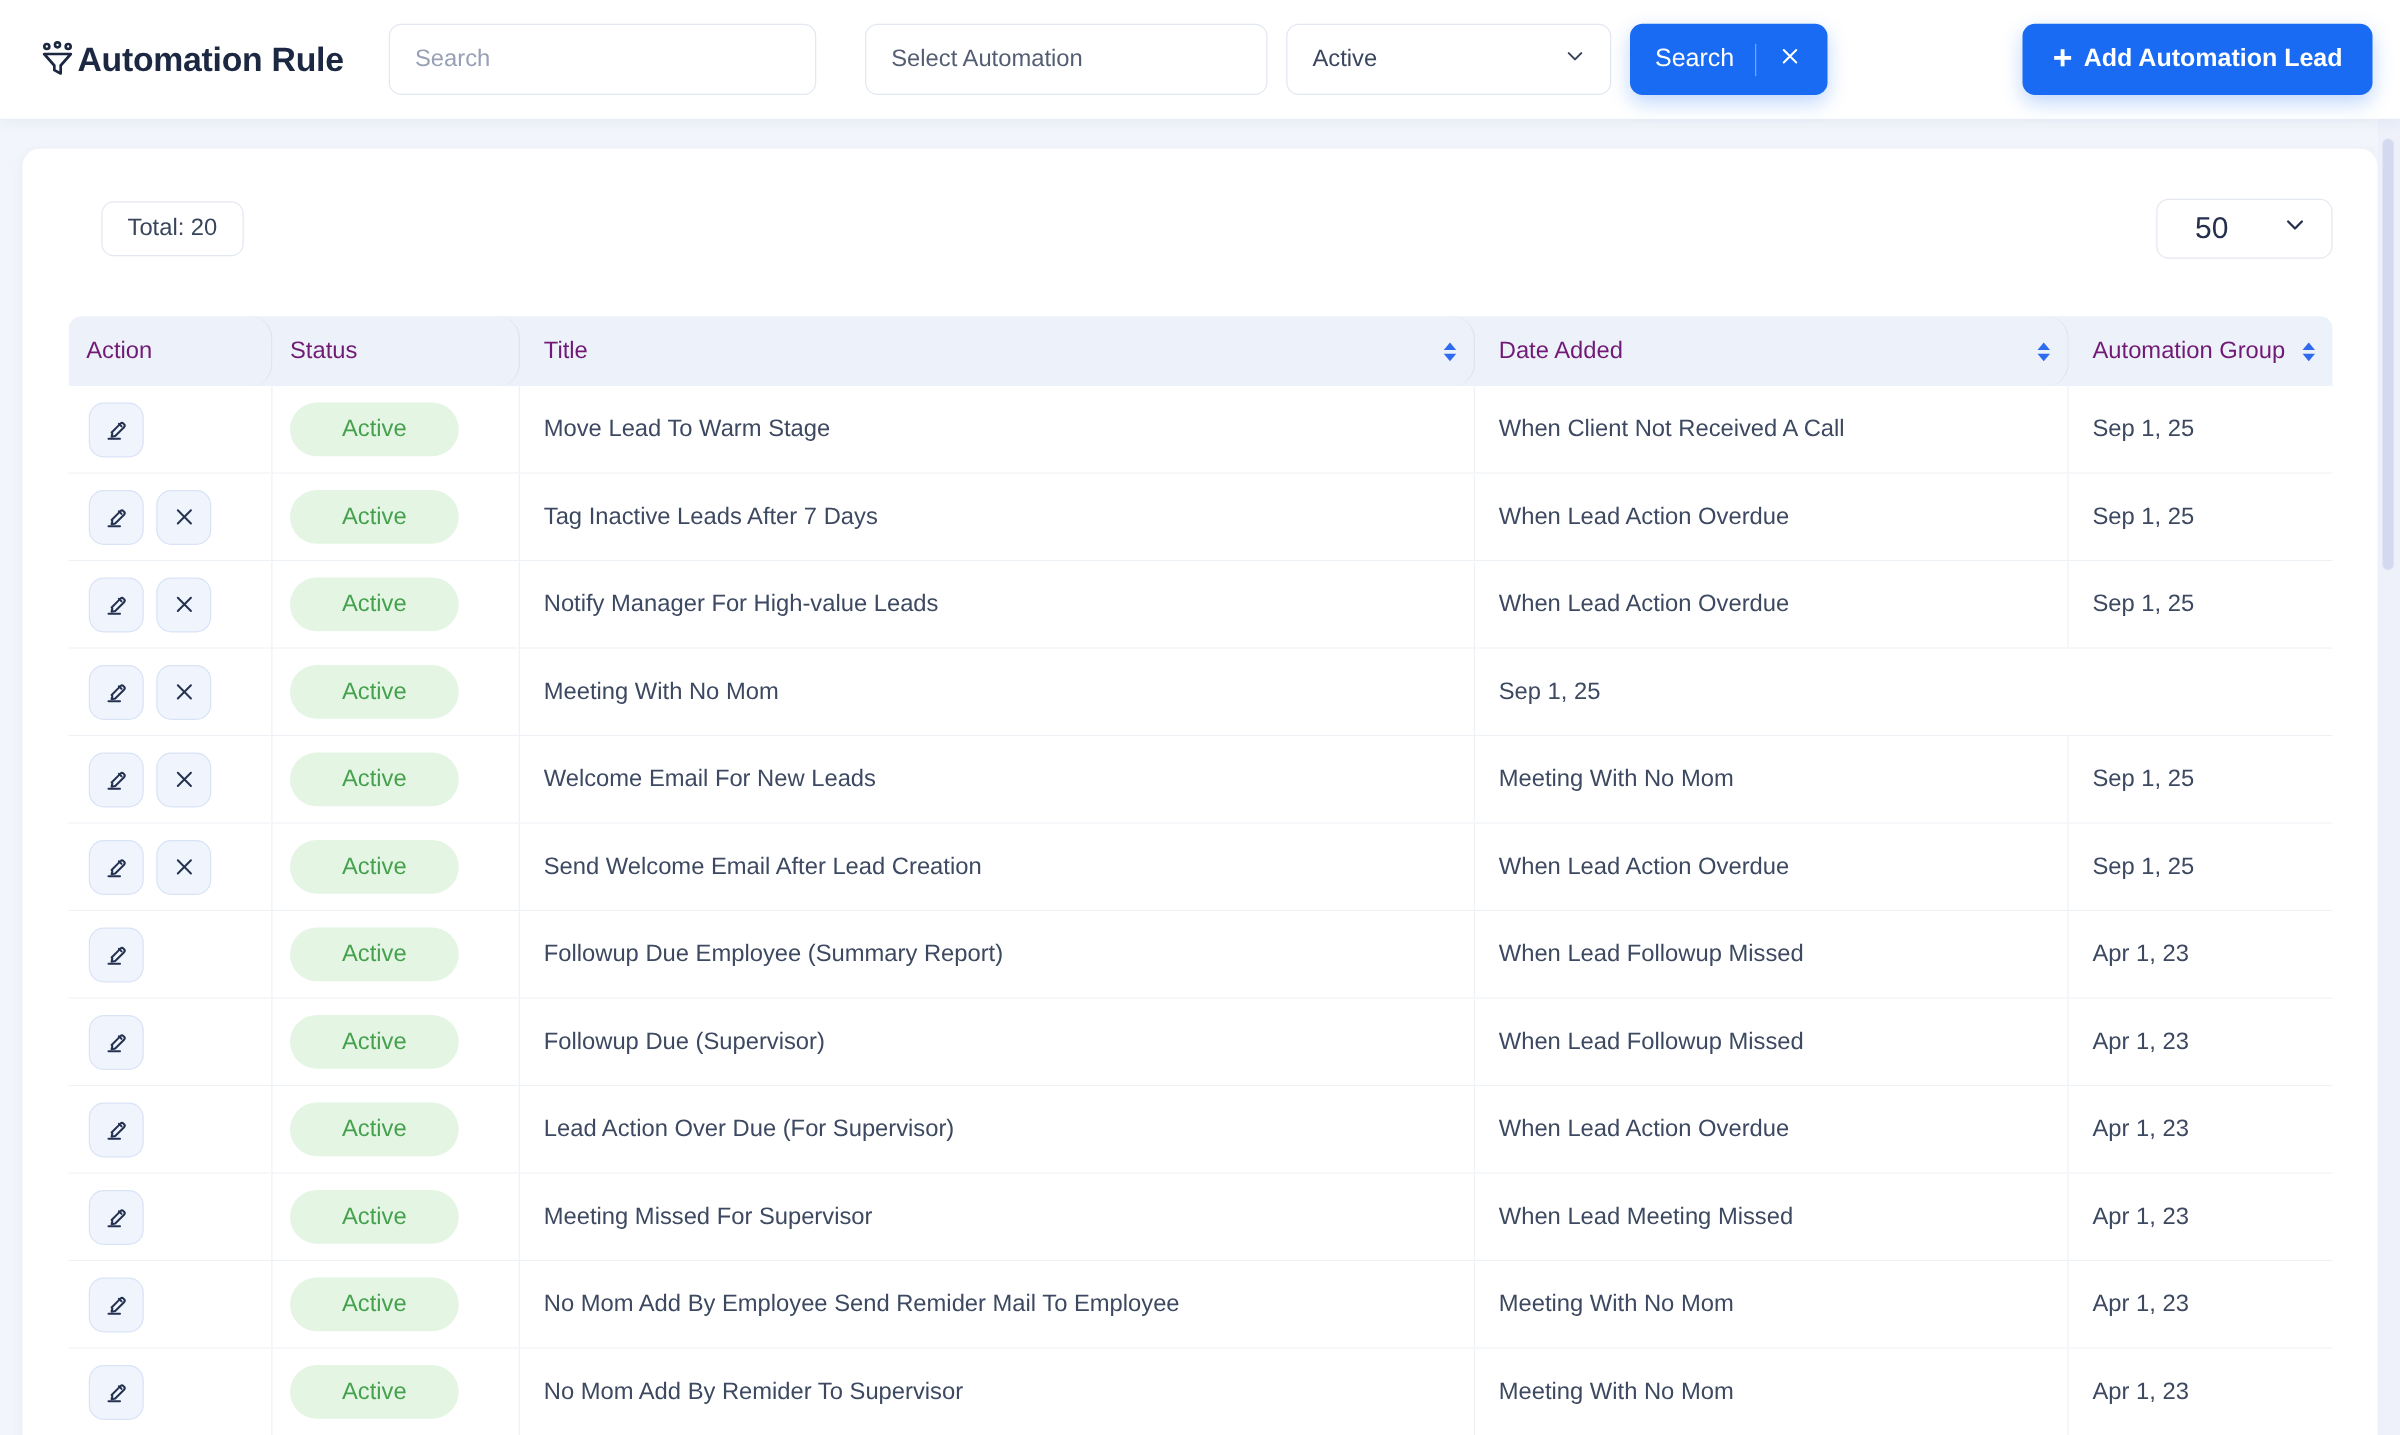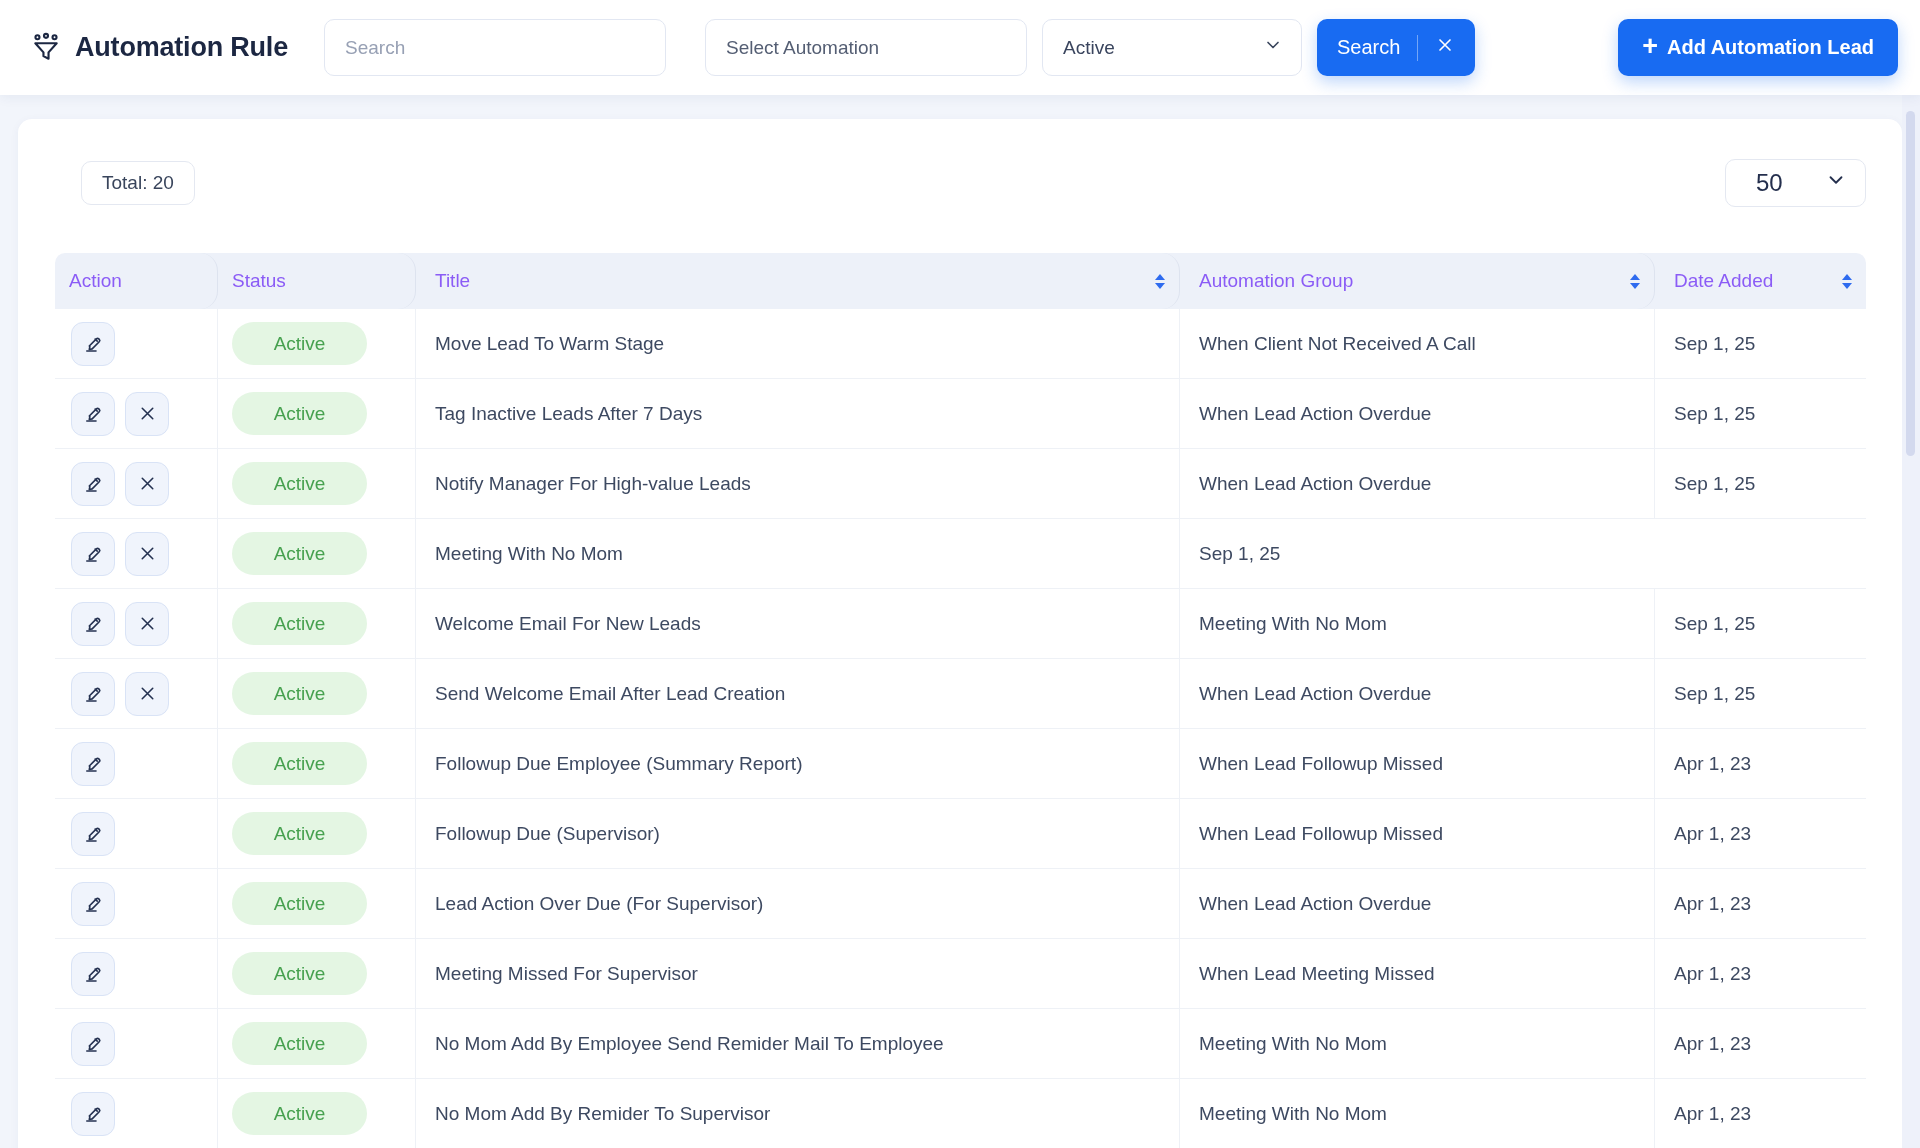--- a/index.html
+++ b/index.html
@@ -11,21 +11,21 @@
   }
 
   
   .topbar {
     position:relative; z-index:5;
     height:95px; background:#ffffff;
     display:flex; align-items:center;
     padding:0 22px 0 30px;
     box-shadow:0 2px 12px rgba(30,60,120,.07);
   }
-  .title-wrap { display:flex; align-items:center; gap:13px; }
+  .title-wrap { display:flex; align-items:flex-end; }
   .title-wrap svg { display:block; }
   .page-title {
     font-size:27px; font-weight:700; color:#1c2742; letter-spacing:-.2px;
     white-space:nowrap;
   }
   .tb-input {
     height:57px; border:1.5px solid #e2e7f2; border-radius:10px;
     font-size:19px; color:#3a455e; padding:0 20px; background:#fff; outline:none;
     font-family:inherit;
   }
@@ -72,21 +72,21 @@
   }
 
   
   .table { width:100%; }
   .thead {
     display:grid; grid-template-columns:163px 198px minmax(0,1fr) 475px 211px;
     background:#edf1f9; border-radius:10px 10px 0 0; height:56px;
   }
   .th {
     display:flex; align-items:center; padding:0 14px 0 14px;
-    font-size:19px; font-weight:500; color:#8b5cf6;
+    font-size:19px; font-weight:500; color:#701a75;
     border-right:1px solid #dde3ef; white-space:nowrap;border-radius:18px;
   }
   .th:nth-child(3), .th:nth-child(4), .th:nth-child(5) { padding-left:19px; }
   .th:last-child { border-right:none; }
   .sort { display:flex; flex-direction:column; gap:3px; margin-left:auto; padding-left:12px; }
   .sort .up   { width:0; height:0; border-left:5.5px solid transparent; border-right:5.5px solid transparent; border-bottom:6.5px solid #2e6bef; }
   .sort .down { width:0; height:0; border-left:5.5px solid transparent; border-right:5.5px solid transparent; border-top:6.5px solid #2e6bef; }
 
   .tr {
     display:grid; grid-template-columns:163px 198px minmax(0,1fr) 475px 211px;
@@ -193,33 +193,33 @@
 
       </div>
       <div class="th">
         <span>Title</span>
         <span class="sort">
             <span class="up"></span>
             <span class="down"></span>
           </span>
       </div>
       <div class="th">
+        <span>Date Added</span>
+        <span class="sort">
+            <span class="up"></span>
+            <span class="down"></span>
+          </span>
+      </div>
+      <div class="th">
         <span>Automation Group</span>
         <span class="sort">
             <span class="up"></span>
             <span class="down"></span>
           </span>
       </div>
-      <div class="th">
-        <span>Date Added</span>
-        <span class="sort">
-            <span class="up"></span>
-            <span class="down"></span>
-          </span>
-      </div>
     </div>
     <div class="tbody">
         <div class="tr">
           <div class="td actions">
             <button class="icon-btn">
               <span>
                 <svg width="23" height="23" viewBox="0 0 24 24" fill="none" stroke="currentColor" stroke-width="1.7" stroke-linecap="round" stroke-linejoin="round">
                   <path d="M5 19.8h9.6"></path>
                   <path d="M8.2 15.2l-.6 3 3-.6 7.4-7.4a1.8 1.8 0 0 0 0-2.5l-.5-.5a1.8 1.8 0 0 0-2.5 0l-7.4 7.4z"></path>
                   <path d="M13.7 7.3l2.2 2.2"></path>

